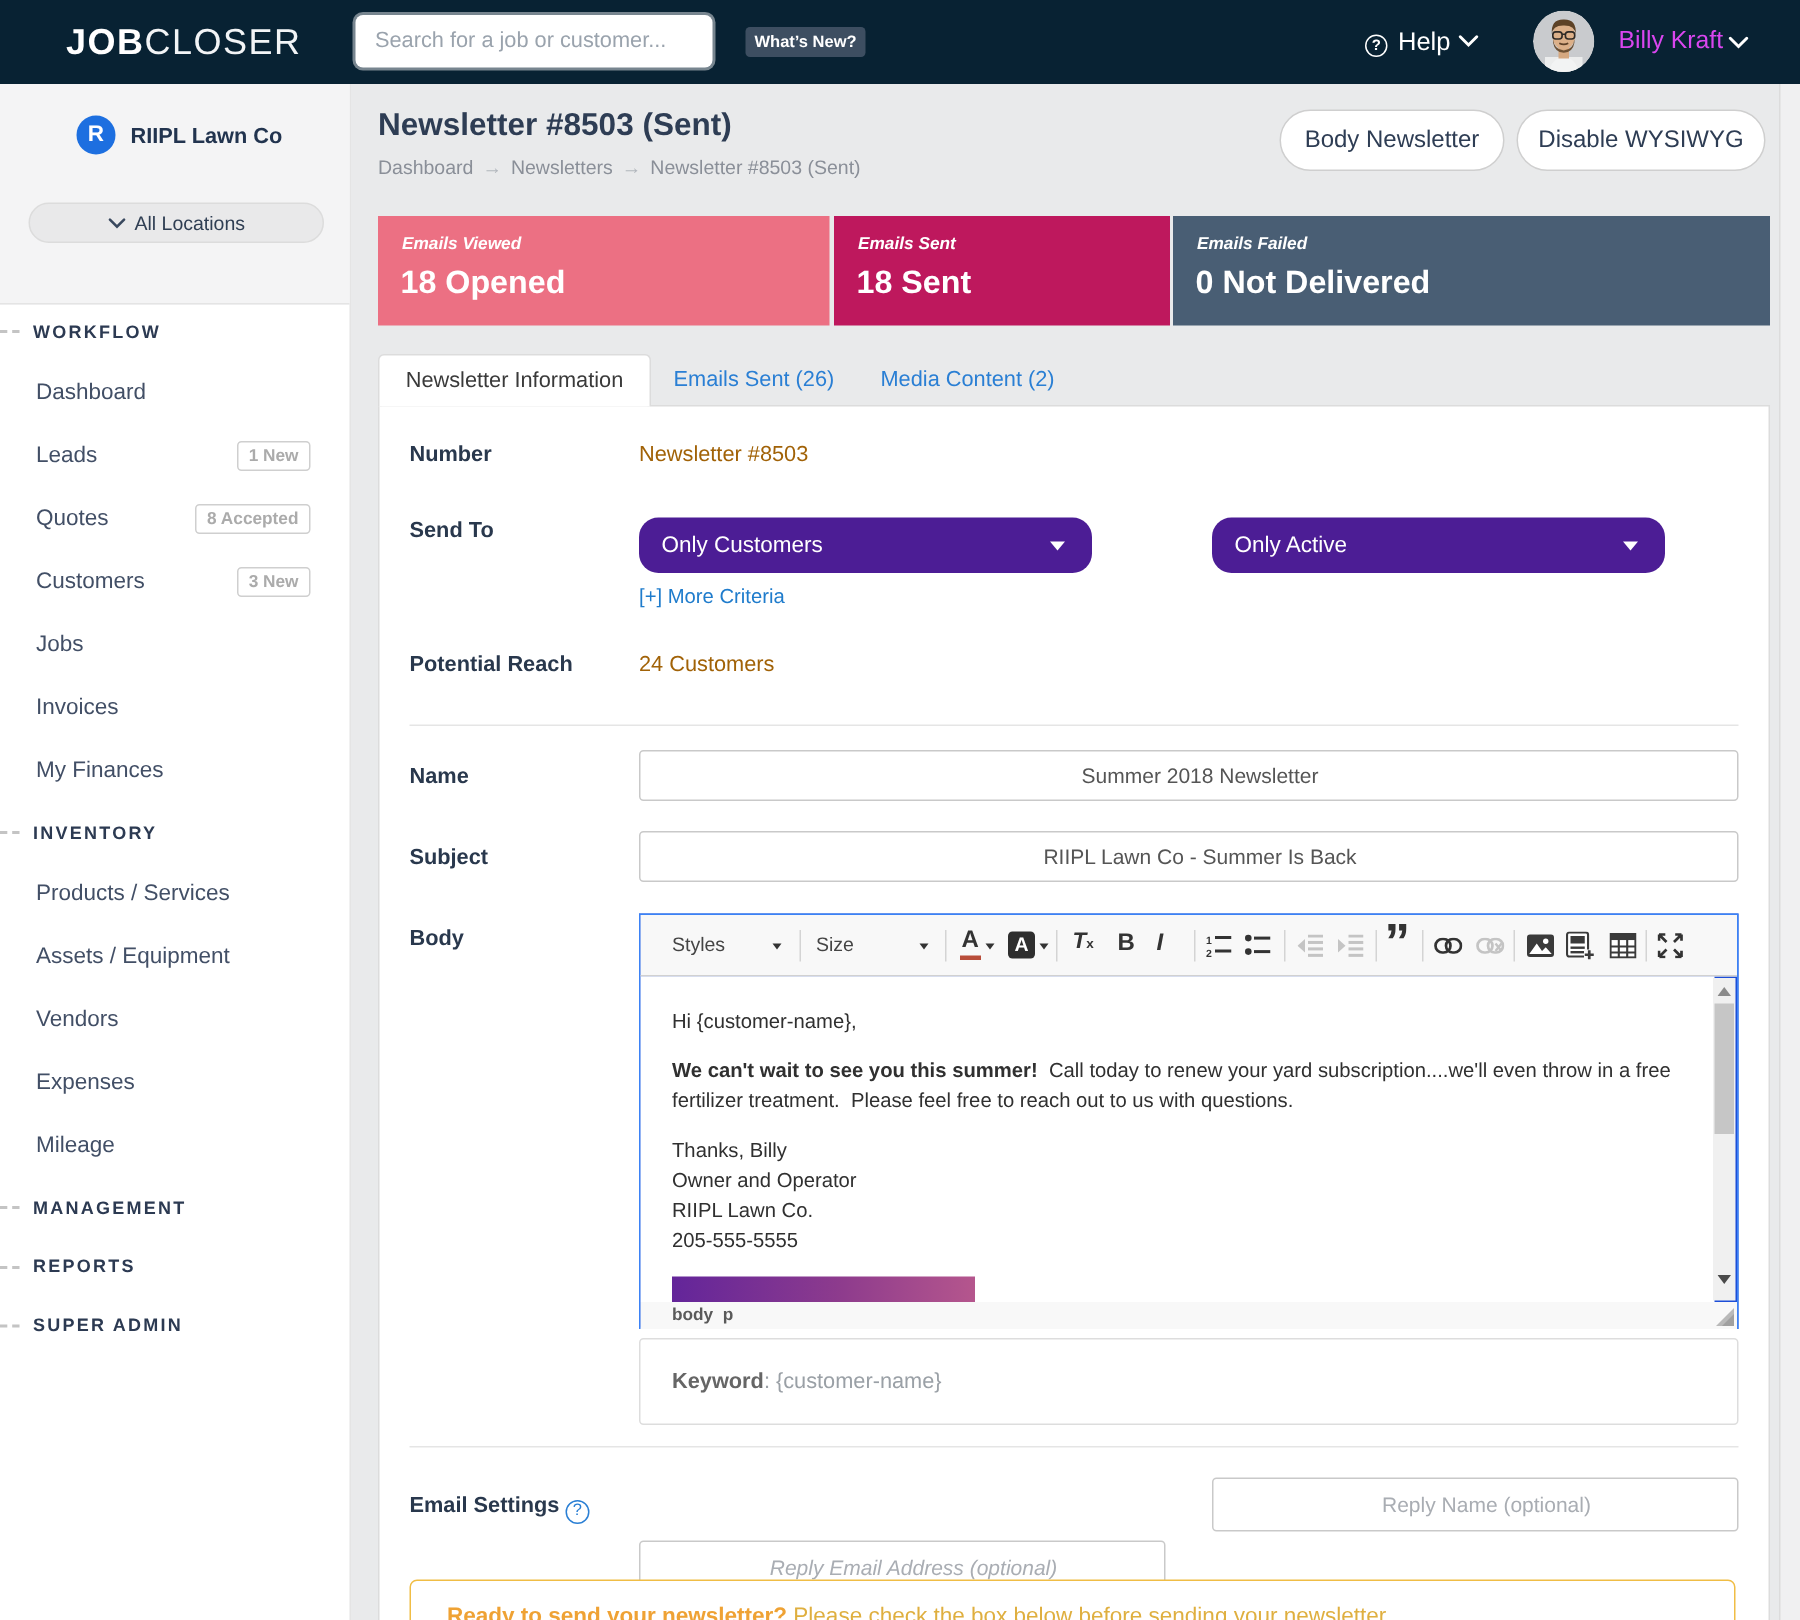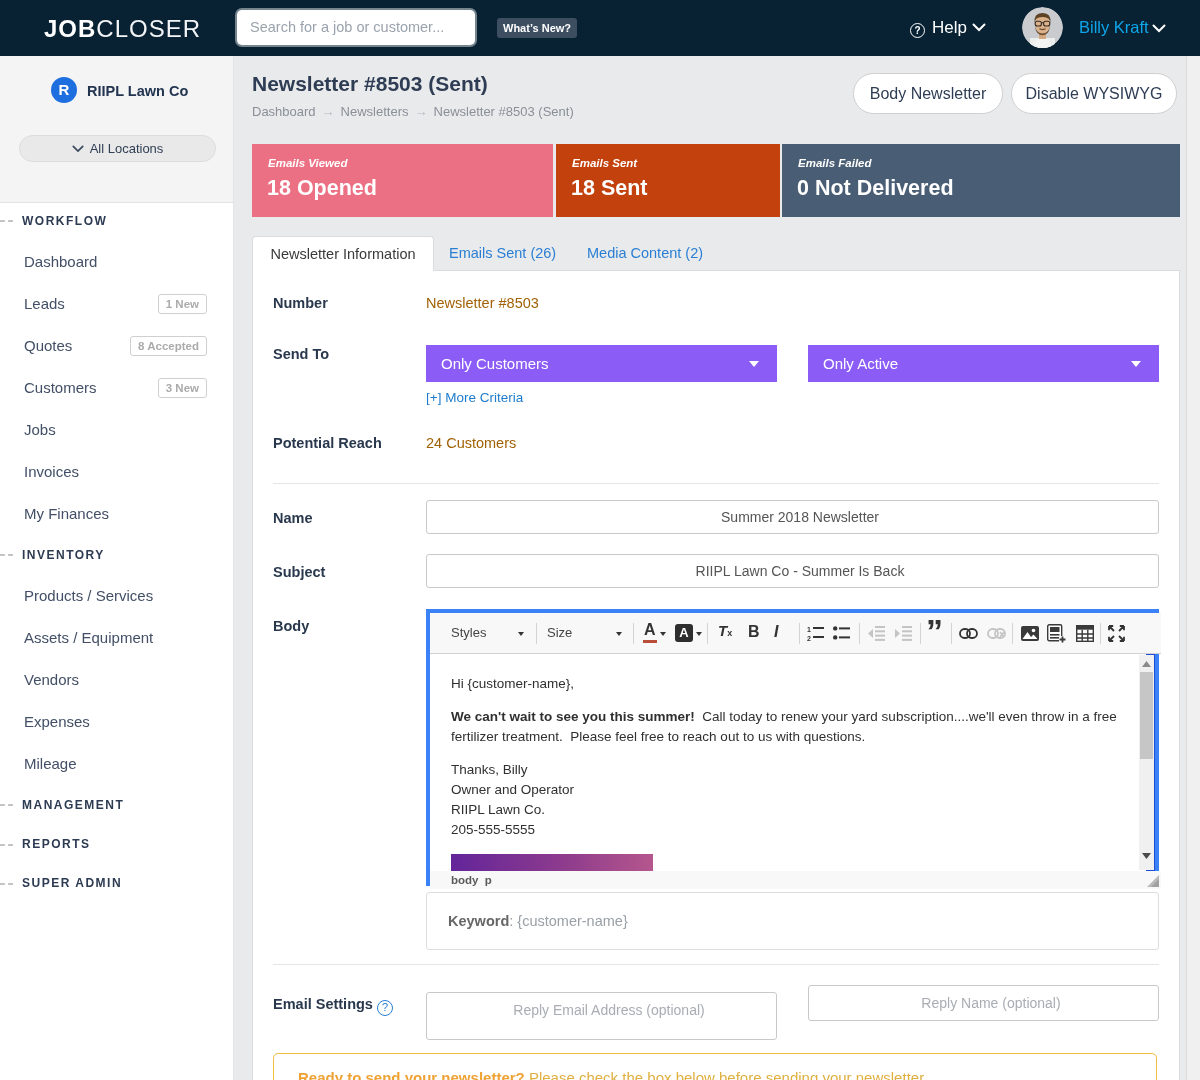--- a/index.html
+++ b/index.html
@@ -8,21 +8,21 @@
 
 #topbar { position:absolute; left:0; top:0; width:1200px; height:56px; background:#082233; z-index:20; }
 #logo { position:absolute; left:44px; top:15px; font-size:24px; color:#fff; letter-spacing:1px; font-weight:bold; }
 #logo span { font-weight:normal; color:#f2f4f6; }
 #search { position:absolute; left:237px; top:10px; width:238px; height:35px; background:#fff; border-radius:5px; box-shadow:0 0 0 2px rgba(255,255,255,0.45); }
 #search .ph { position:absolute; left:13px; top:9px; font-size:14.5px; color:#9aa3ad; }
 #whatsnew { position:absolute; left:497px; top:18px; height:20px; background:#3d4e61; border-radius:3px; color:#fff; font-size:11px; font-weight:bold; padding:3.5px 6px; }
 #helpwrap { position:absolute; left:910px; top:0; height:56px; color:#fff; }
 .qcirc { display:inline-block; width:15px; height:15px; border:1.5px solid #fff; border-radius:50%; text-align:center; font-size:10px; line-height:13px; font-weight:bold; }
 #avatar { position:absolute; left:1022px; top:7px; width:41px; height:41px; border-radius:50%; overflow:hidden; }
-#username { position:absolute; left:1079px; top:18px; color:#0ea5e9; font-size:16.5px; }
+#username { position:absolute; left:1079px; top:18px; color:#d946ef; font-size:16.5px; }
 
 
 #sidebar { position:absolute; left:0; top:56px; width:234px; height:1024px; background:#fff; border-right:1px solid #e4e4e4; }
 #companysec { position:absolute; left:0; top:0; width:233px; height:147px; background:#f4f4f5; border-bottom:1px solid #e4e4e4; }
 #companyrow { position:absolute; left:51px; top:21px; height:26px; }
 #rcirc { position:absolute; left:0; top:0; width:26px; height:26px; background:#1d6fe0; border-radius:50%; color:#fff; font-weight:bold; font-size:15px; text-align:center; line-height:26px; }
 #cname { position:absolute; left:36px; top:6px; font-size:14.5px; font-weight:bold; color:#22344f; white-space:nowrap; }
 .pill { position:absolute; left:19px; width:197px; height:27px; border-radius:14px; font-size:13px; text-align:center; line-height:26px;margin-top:21px; }
 #loc { top:58px; background:#e9e9ea; border:1px solid #dcdcdc; color:#2f3e53; }
 #csettings { top:98px; background:#fff; border:1px solid #d8d8d8; color:#1a70d6; }
@@ -39,42 +39,42 @@
 #crumbs .arr { color:#b2b7bd; padding:0 6px; }
 .topbtn { position:absolute; top:17px; height:41px; background:#fff; border:1px solid #cfcfcf; border-radius:21px; font-size:16px; color:#2e3d54; text-align:center; line-height:39px; }
 #btn-test { left:619px; width:150px; }
 #btn-wys { left:777px; width:166px; }
 
 #stats { position:absolute; left:18px; top:88px; width:928px; height:73px; }
 .seg { position:absolute; top:0; height:73px; color:#fff; }
 .seg .lab { position:absolute; left:16px; top:13px; font-size:11.5px; font-style:italic; font-weight:bold; }
 .seg .big { position:absolute; left:15px; top:32px; font-size:21.5px; font-weight:bold; }
 #seg1 { left:0; width:301px; background:#ec7083; }
-#seg2 { left:304px; width:224px; background:#c2410c; }
+#seg2 { left:304px; width:224px; background:#be185d; }
 #seg3 { left:530px; width:398px; background:#495e74; }
 
 #tabs { position:absolute; left:18px; top:180px; height:34px; }
 #tab-active { position:absolute; left:0; top:0; z-index:2; width:182px; height:35px; background:#fff; border:1px solid #dcdcdc; border-bottom:none; border-radius:4px 4px 0 0; font-size:14.5px; color:#3a3a3a; text-align:center; line-height:34px; }
 .tablink { position:absolute; top:0; height:34px; line-height:34px; font-size:14.5px; color:#2a7fd4; white-space:nowrap; }
 #tab2 { left:197px; }
 #tab3 { left:335px; }
 
 #panel { position:absolute; left:18px; top:214px; width:928px; height:1000px; background:#fff; border:1px solid #dcdcdc; }
 .flabel { position:absolute; left:20px; font-size:14.5px; font-weight:bold; color:#29384d; }
 .fval { position:absolute; left:173px; font-size:14.5px; color:#a16207; }
-.ddark { position:absolute; width:351px; height:37px; background:#8b5cf6; border-radius:0; color:#fff; font-size:15px; line-height:37px; padding-left:15px; }
+.ddark { position:absolute; width:302px; height:37px; background:#4c1d95; border-radius:13px; color:#fff; font-size:15px; line-height:37px; padding-left:15px; }
 .ddark .car { position:absolute; right:18px; top:16px; width:0; height:0; border-left:5px solid transparent; border-right:5px solid transparent; border-top:6px solid #fff; }
 .tinput { position:absolute; left:173px; width:733px; height:34px; background:#fff; border:1px solid #c9c9c9; border-radius:3px; font-size:14px; color:#555; line-height:32px; padding-left:15px;text-align:center; }
 .phtext { color:#a9adb3; }
 .hdiv { position:absolute; left:20px; width:886px; border-top:1px solid #e5e5e5; }
 
 #morecrit { position:absolute; left:173px; top:119px; font-size:13.5px; color:#1f7ccc; }
 
 
-#editor { position:absolute; left:173px; top:338px; width:733px; height:277px; border:4px solid #3b82f6; background:#1d4ed8; }
+#editor { position:absolute; left:173px; top:338px; width:733px; height:277px; border:1px solid #3b82f6; background:#1d4ed8; }
 #toolbar { position:absolute; left:0; top:0; width:731px; height:41px; background:#f8f8f8; border-bottom:1px solid #d1d1d1; }
 .ti { position:absolute; top:0; }
 .tsep { position:absolute; top:10px; width:1px; height:21px; background:#d4d4d4; }
 .tcaret { position:absolute; width:0; height:0; border-left:3.5px solid transparent; border-right:3.5px solid transparent; border-top:4.5px solid #333; }
 #edcontent { position:absolute; left:0; top:41px; width:716px; height:217px; background:#fff; font-size:13.5px; color:#303030; }
 #edcontent p { margin:0 0 13px 0; line-height:20px; }
 #edscroll { position:absolute; right:1px; top:42px; width:15px; height:215px; background:#f0f0f0; }
 #edpath { position:absolute; left:0; top:258px; width:731px; height:18px; background:#f8f8f8; font-size:11.5px; font-weight:bold; color:#5a5a5a; line-height:18px; padding-left:21px; }
 #purplebar { position:absolute; left:21px; top:200px; width:202px; height:30px; background:linear-gradient(90deg,#63259a 0%,#8d3b8d 55%,#b5568d 100%); }
 
@@ -320,21 +320,21 @@
             <path d="M12 0 L12 12 L0 12 Z" fill="#b9b9b9"></path>
             <path d="M12 4 L12 12 L4 12 Z" fill="#a0a0a0"></path>
           </svg></div>
     </div>
 
     <div id="keywordbox"><b>Keyword</b>: {customer-name}</div>
 
     <div class="hdiv" style="top:693px;"></div>
 
     <div class="flabel" style="top:725px;">Email Settings <span style="display:inline-block;width:16px;height:16px;border:1.5px solid #2a7fd4;border-radius:50%;color:#2a7fd4;font-size:11px;line-height:13px;text-align:center;font-weight:normal;vertical-align:-2px;">?</span></div>
-    <div class="tinput phtext" style="left:173px; top:721px; width:351px; height:48px; line-height:34px;">Reply Email Address (optional)</div>
+    <div class="tinput phtext" style="left:173px; top:756px; width:351px; height:48px; line-height:34px;font-style:italic;">Reply Email Address (optional)</div>
     <div class="tinput phtext" style="left:555px; top:714px; width:351px; height:36px; line-height:34px;">Reply Name (optional)</div>
 
     <div id="warnbox">
         <div class="wt"><b>Ready to send your newsletter?</b> Please check the box below before sending your newsletter.</div>
       </div>
   </div>
 </div>
 
 <div id="pagescroll"></div>
 

